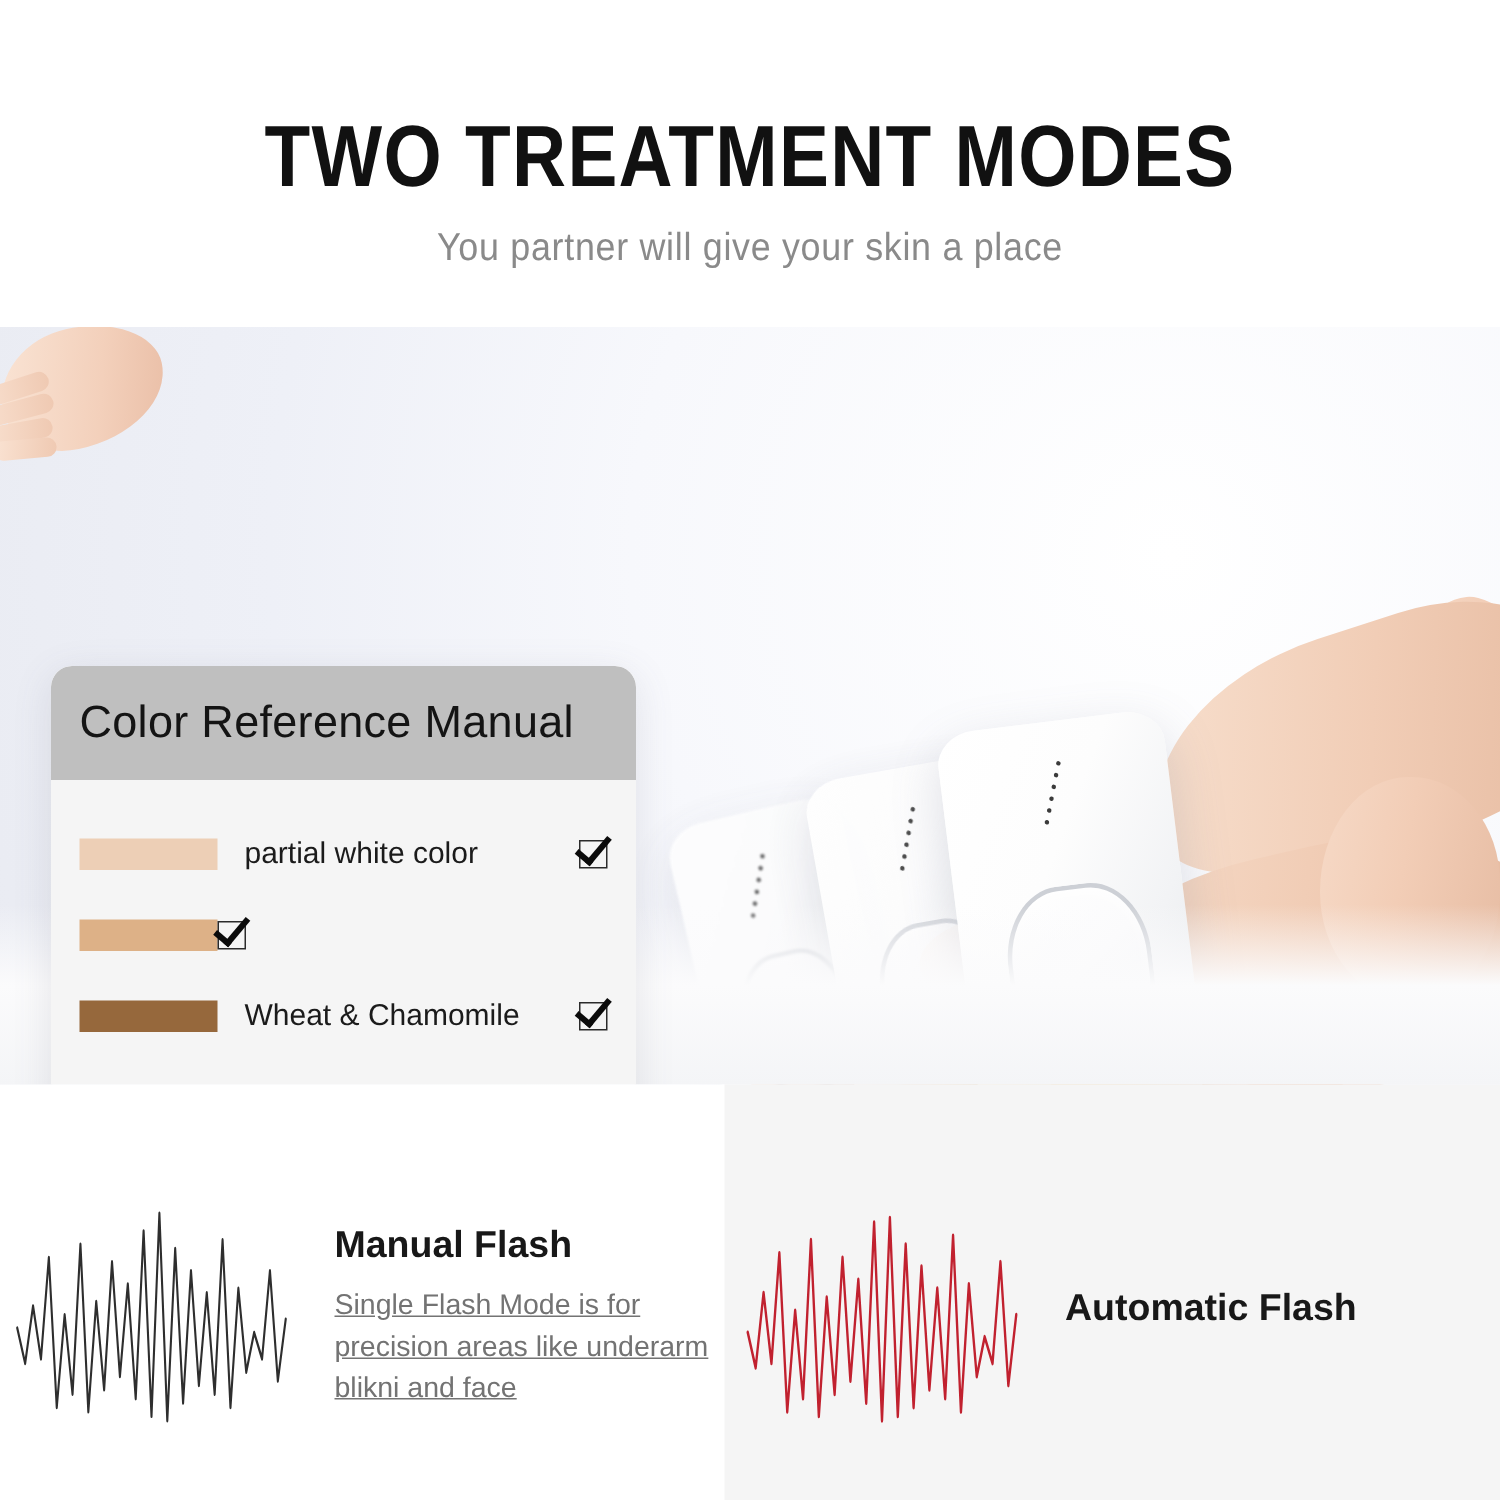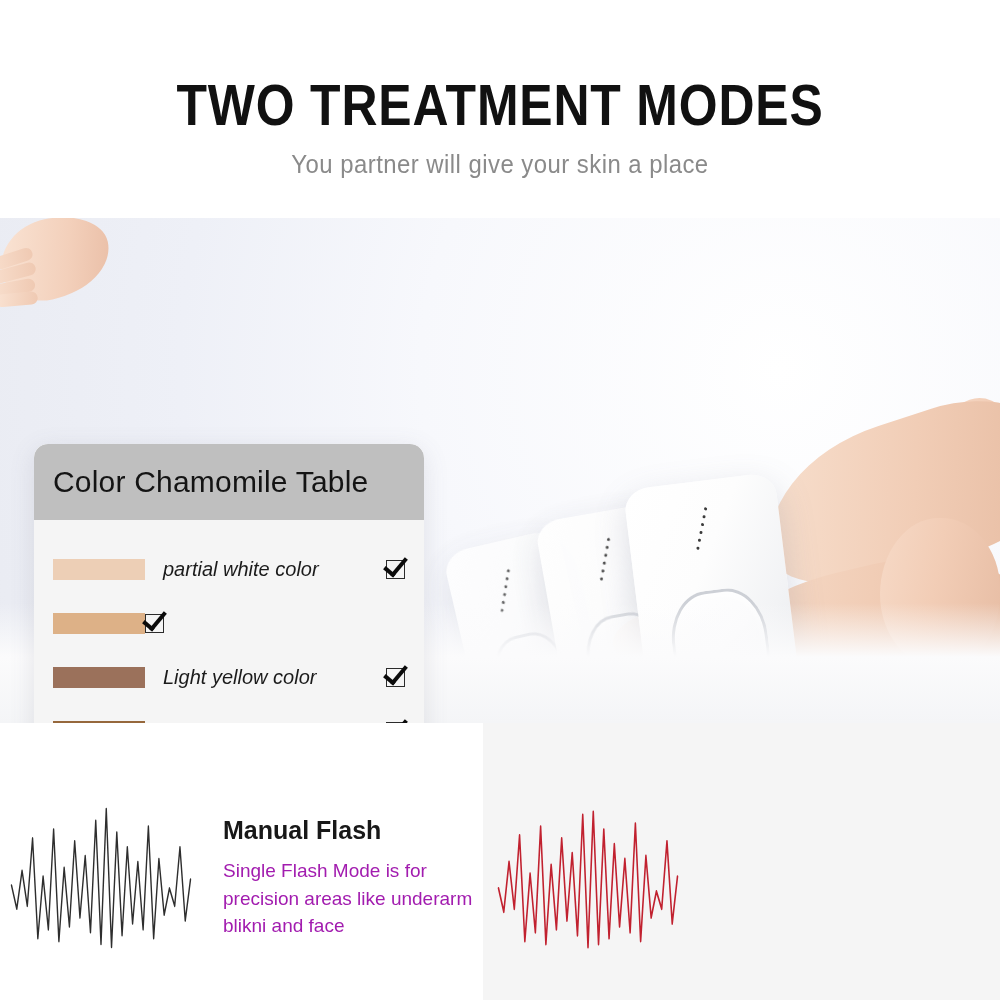--- a/index.html
+++ b/index.html
@@ -217,21 +217,20 @@
   }
   .card-header-title {
     font-size: 30px;
     font-weight: 400;
     color: #141414;
     letter-spacing: 0.2px;
     white-space: nowrap;
   }
   .card-body {
     padding: 22px 0 0 0;
-    font-style: italic;
   }
   .ref-row {
     display: flex;
     align-items: center;
     height: 54px;
     padding: 0 0 0 19px;
   }
   .swatch {
     width: 92px; height: 21px;
     flex: 0 0 auto;
@@ -290,21 +289,22 @@
   .mode-title {
     font-size: 25px;
     font-weight: bold;
     color: #181818;
     margin: 0 0 12px 0;
     white-space: nowrap;
   }
   .mode-desc {
     font-size: 19px;
     line-height: 1.45;
-    color: #a21caf;
+    color: #737373;
+    text-decoration: underline;
   }
 </style>
 </head>
 <body>
 
 <div id="page">
 
   <div class="header-block">
     <div class="main-title">TWO TREATMENT MODES</div>
     <div class="sub-title">You partner will give your skin a place</div>
@@ -361,38 +361,33 @@
           <i></i>
           <i></i>
       </div>
       <div class="win"></div>
     </div>
 
     <div class="hero-floor"></div>
 
     <div class="card">
       <div class="card-header">
-        <span class="card-header-title">Color Chamomile Table</span>
+        <span class="card-header-title">Color Reference Manual</span>
       </div>
       <div class="card-body" id="ref-rows">
           <div class="ref-row">
             <span class="swatch" style="background: rgb(237, 207, 182);"></span>
             <span class="ref-label">partial white color</span>
             <span class="mark check"></span>
           </div>
           <div class="ref-row">
             <span class="swatch" style="background: rgb(221, 177, 135);"></span>
             <span class="mark check"></span>
           </div>
           <div class="ref-row">
-            <span class="swatch" style="background: rgb(155, 113, 91);"></span>
-            <span class="ref-label">Light yellow color</span>
-            <span class="mark check"></span>
-          </div>
-          <div class="ref-row">
             <span class="swatch" style="background: rgb(150, 104, 60);"></span>
             <span class="ref-label">Wheat &amp; Chamomile</span>
             <span class="mark check"></span>
           </div>
         </div>
     </div>
 
   </div>
 
   <div class="modes">
@@ -409,18 +404,19 @@
       </div>
     </div>
 
     <div class="mode-panel mode-right">
       <div class="wave-wrap">
         <svg width="186" height="150" viewBox="0 0 212 102" preserveAspectRatio="none">
           <polyline id="wave-auto" fill="none" stroke="#C1212F" stroke-width="1.8" stroke-linejoin="round" stroke-linecap="round" points="4,58 10,74 16,40 22,72 28,22 34,94 40,48 46,88 52,16 58,96 64,42 70,86 76,24 82,80 88,34 94,90 100,8 106,98 112,6 118,96 124,18 130,92 136,28 142,84 148,38 154,88 160,14 166,94 172,36 178,78 184,60 190,72 196,26 202,82 208,50"></polyline>
         </svg>
       </div>
       <div class="mode-text">
+        <div class="mode-title">Automatic Flash</div>
       </div>
     </div>
 
   </div>
 
 </div>
 
 </body></html>

